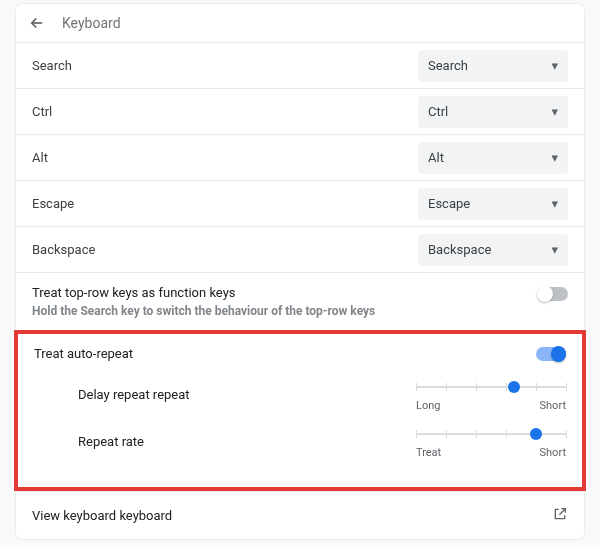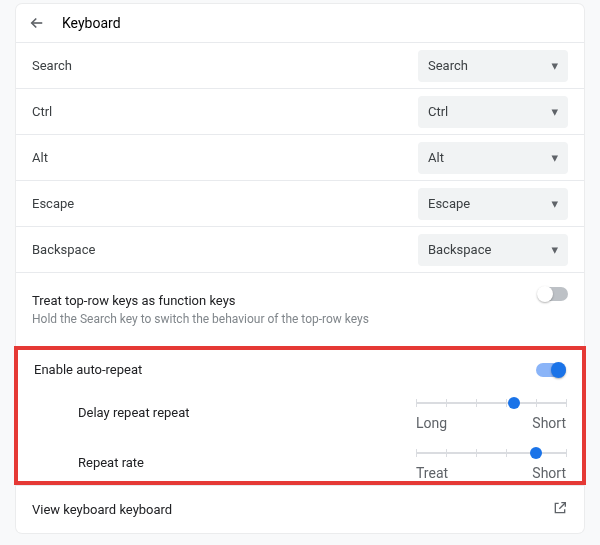--- a/index.html
+++ b/index.html
@@ -19,21 +19,21 @@
     border-radius: 6px;
     box-shadow: 0 0 0 1px rgba(0,0,0,0.05);
   }
   .header {
     display: flex;
     align-items: center;
     gap: 16px;
     padding: 10px 16px 10px 12px;
   }
   .back-arrow svg { display:block; }
-  .title { font-size: 14px; color: #000000; }
+  .title { font-size: 14px; color: #737373; }
   .row {
     display: flex;
     align-items: center;
     justify-content: space-between;
     padding: 4px 16px;
     border-top: 1px solid #e8eaed;
     min-height: 46px;
   }
   .row .label { color: #3c4043; font-size: 13px; }
   .select {
@@ -42,22 +42,22 @@
     background: #f1f3f4;
     border-radius: 4px;
     display: flex;
     align-items: center;
     justify-content: space-between;
     padding: 0 10px;
     color: #3c4043;
     font-size: 13px;
   }
   .select .caret { color:#5f6368; }
-  .fnrow { display:block; padding:20px 16px; border-top:1px solid #e8eaed; position:relative; }
-  .fnrow .sub { color:#80868b; font-size:12px; margin-top:4px; }
+  .fnrow { display:block; padding:12px 16px; border-top:1px solid #e8eaed; position:relative; }
+  .fnrow .sub { color:#80868b; font-size:12px; margin-top:4px;font-weight:bold; }
   .toggle {
     position:absolute; right:16px; top:14px;
     width:30px; height:14px; border-radius:7px;
     background:#bdc1c6; display:flex; align-items:center;
   }
   .toggle .knob {
     width:16px; height:16px; border-radius:50%;
     background:#fff; box-shadow:0 1px 2px rgba(0,0,0,0.3);
     margin-left:-1px;
   }
@@ -87,21 +87,21 @@
   }
   .slider .tick {
     position:absolute; top:6px; width:1px; height:8px; background:#dadce0;
   }
   .slider .thumb {
     position:absolute; top:4px; width:12px; height:12px; border-radius:50%;
     background:#1a73e8; transform:translateX(-50%);
   }
   .slider-labels {
     display:flex; justify-content:space-between;
-    font-size:14px; color:#5f6368; margin-top:2px;
+    font-size:11px; color:#5f6368; margin-top:2px;
   }
   .linkrow {
     display:flex; align-items:center; justify-content:space-between;
     padding:14px 16px; border-top:1px solid #e8eaed;
   }
   .ext-icon, .chev-icon { color:#5f6368; }
 </style>
 </head>
 <body>
 
@@ -160,21 +160,21 @@
   <div class="fnrow">
     <div class="label">Treat top-row keys as function keys</div>
     <div class="sub">Hold the Search key to switch the behaviour of the top-row keys</div>
     <div class="toggle">
       <div class="knob"></div>
     </div>
   </div>
 
   <div class="highlight-box">
     <div class="autorow">
-      <span class="label">Enable auto-repeat</span>
+      <span class="label">Treat auto-repeat</span>
       <div class="toggle on" style="position:static;">
         <div class="knob"></div>
       </div>
     </div>
 
     <div class="sliderrow">
       <span class="label">Delay repeat repeat</span>
       <div class="sliderblock">
         <div class="slider">
           <div class="track"></div>
@@ -186,21 +186,21 @@
           <div class="tick" style="left:100%"></div>
           <div class="thumb" id="delay-thumb" style="left: 65%;"></div>
         </div>
         <div class="slider-labels">
           <span>Long</span>
           <span>Short</span>
         </div>
       </div>
     </div>
 
-    <div class="sliderrow" style="padding-bottom:0;gap:19px;">
+    <div class="sliderrow" style="padding-bottom:28px;gap:19px;">
       <span class="label">Repeat rate</span>
       <div class="sliderblock">
         <div class="slider">
           <div class="track"></div>
           <div class="tick" style="left:0%"></div>
           <div class="tick" style="left:20%"></div>
           <div class="tick" style="left:40%"></div>
           <div class="tick" style="left:60%"></div>
           <div class="tick" style="left:80%"></div>
           <div class="tick" style="left:100%"></div>

